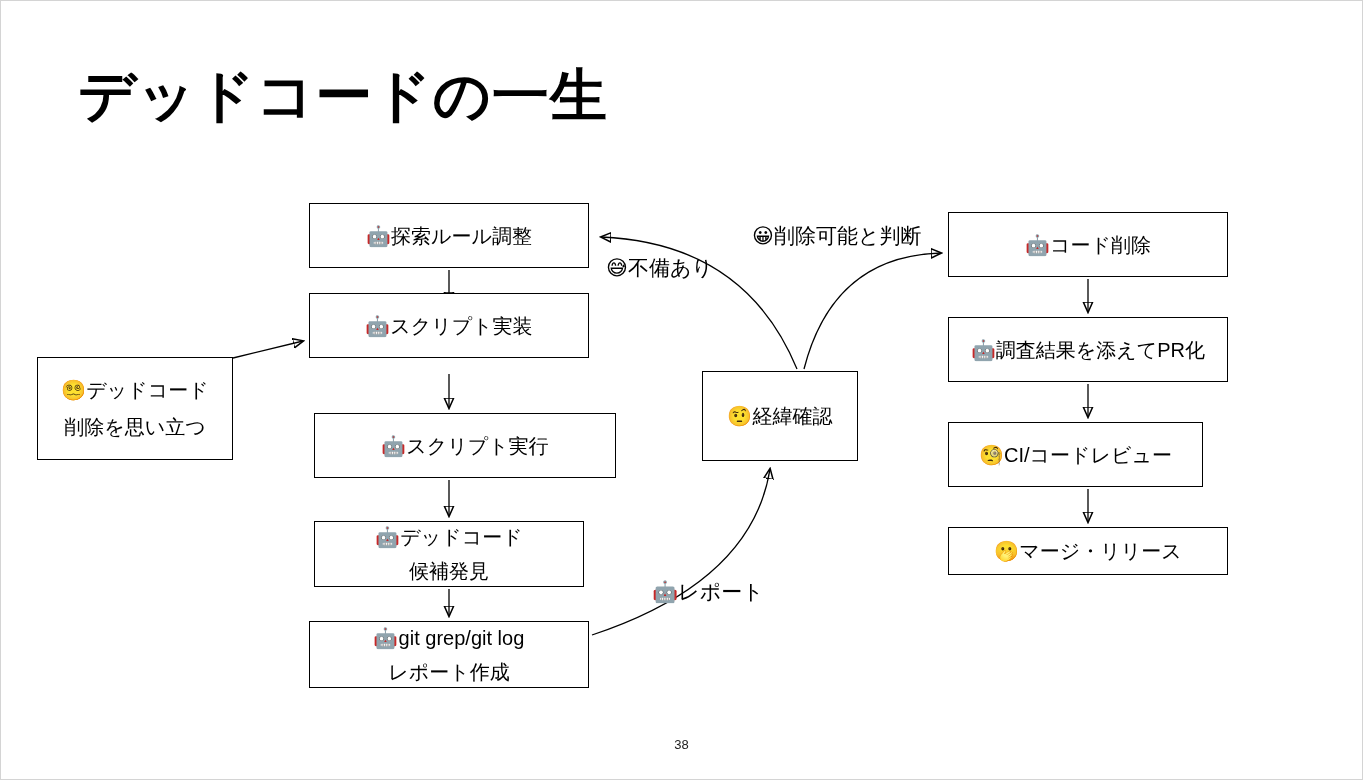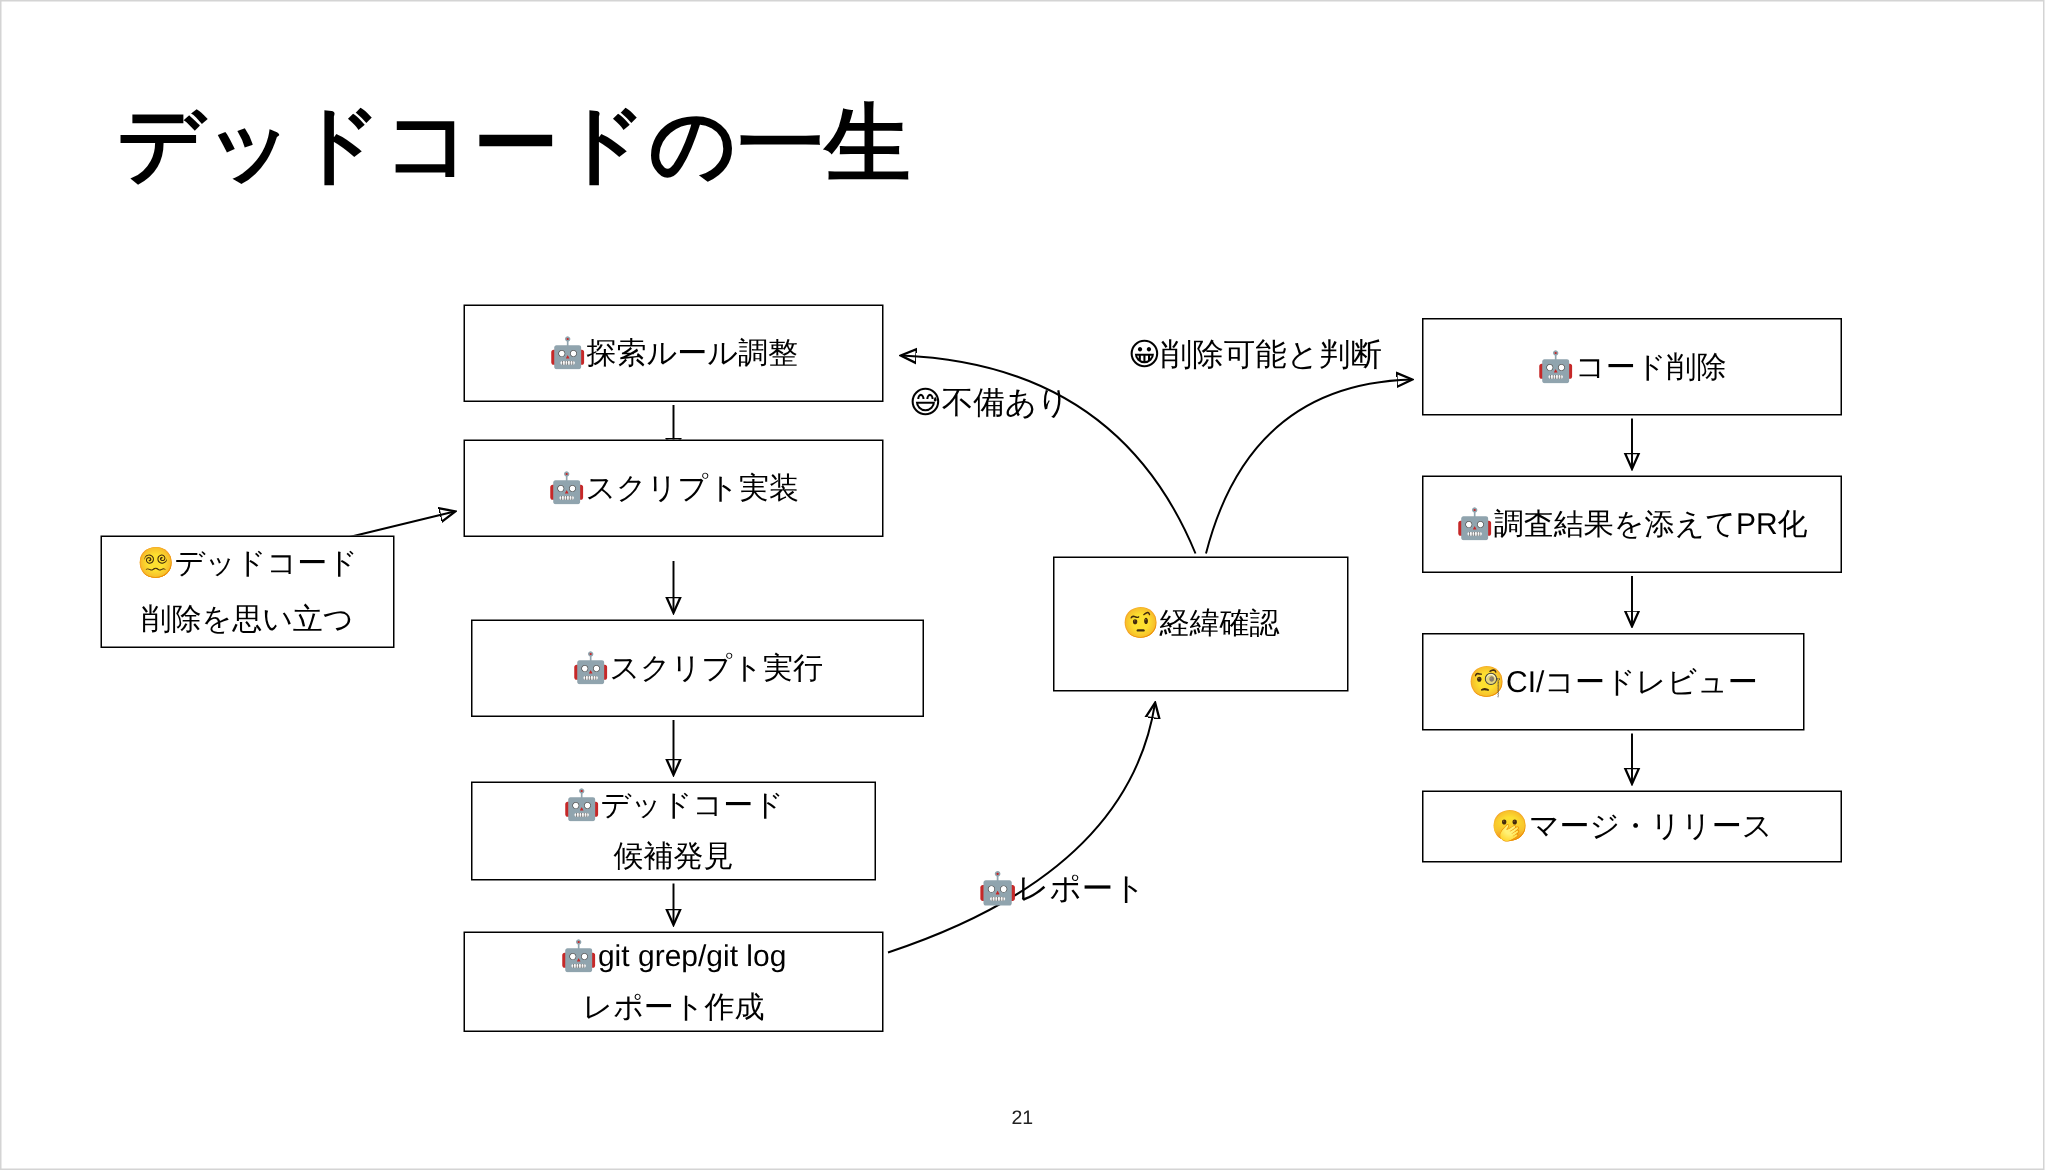--- a/index.html
+++ b/index.html
@@ -38,23 +38,23 @@
     white-space: nowrap;
     z-index: 2;
   }
   
   .box.n-adjust    { left: 309px; top: 203px; width: 280px; height: 65px; }
   .box.n-implement { left: 309px; top: 293px; width: 280px; height: 65px; }
   .box.n-run       { left: 314px; top: 413px; width: 302px; height: 65px; }
   .box.n-found     { left: 314px; top: 521px; width: 270px; height: 66px; }
   .box.n-gitreport { left: 309px; top: 621px; width: 280px; height: 67px; }
   
-  .box.n-start     { left: 37px;  top: 357px; width: 196px; height: 75px; line-height: 37px; margin-left: 30px; }
+  .box.n-start     { left: 37px;  top: 357px; width: 196px; height: 103px; line-height: 37px; }
   
-  .box.n-history   { left: 702px; top: 371px; width: 197px; height: 90px; text-align: right; }
+  .box.n-history   { left: 702px; top: 371px; width: 156px; height: 90px; text-align: right; }
   
   .box.n-delete    { left: 948px; top: 212px; width: 280px; height: 65px; }
   .box.n-pr        { left: 948px; top: 317px; width: 280px; height: 65px; }
   .box.n-ci        { left: 948px; top: 422px; width: 255px; height: 65px; }
   .box.n-merge     { left: 948px; top: 527px; width: 280px; height: 48px; }
 
   .edge-label {
     position: absolute;
     font-size: 21px;
     white-space: nowrap;
@@ -153,15 +153,15 @@
   </div>
 
   <div class="box n-merge">
     <div>🫢マージ・リリース</div>
   </div>
 
   <div class="edge-label l-defect">😅不備あり</div>
   <div class="edge-label l-deletable">😀削除可能と判断</div>
   <div class="edge-label l-report">🤖レポート</div>
 
-  <div class="page-number">21</div>
+  <div class="page-number">38</div>
 
 </div>
 
 </body></html>

